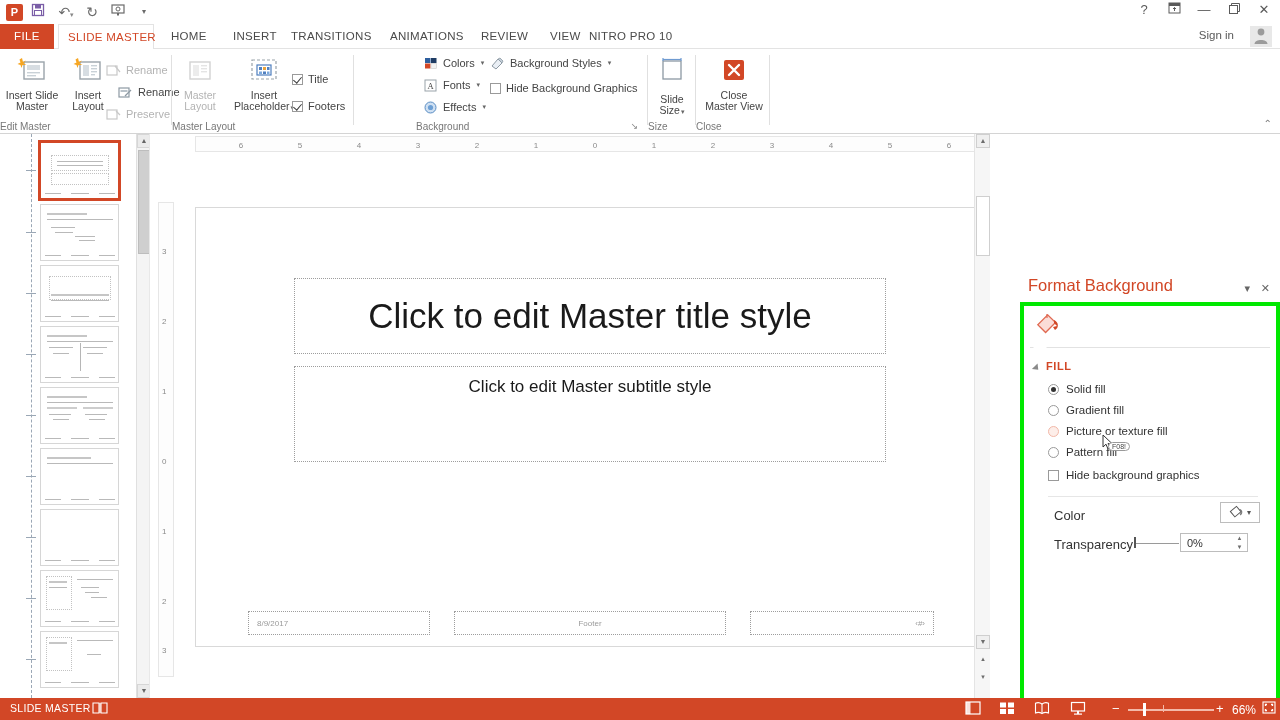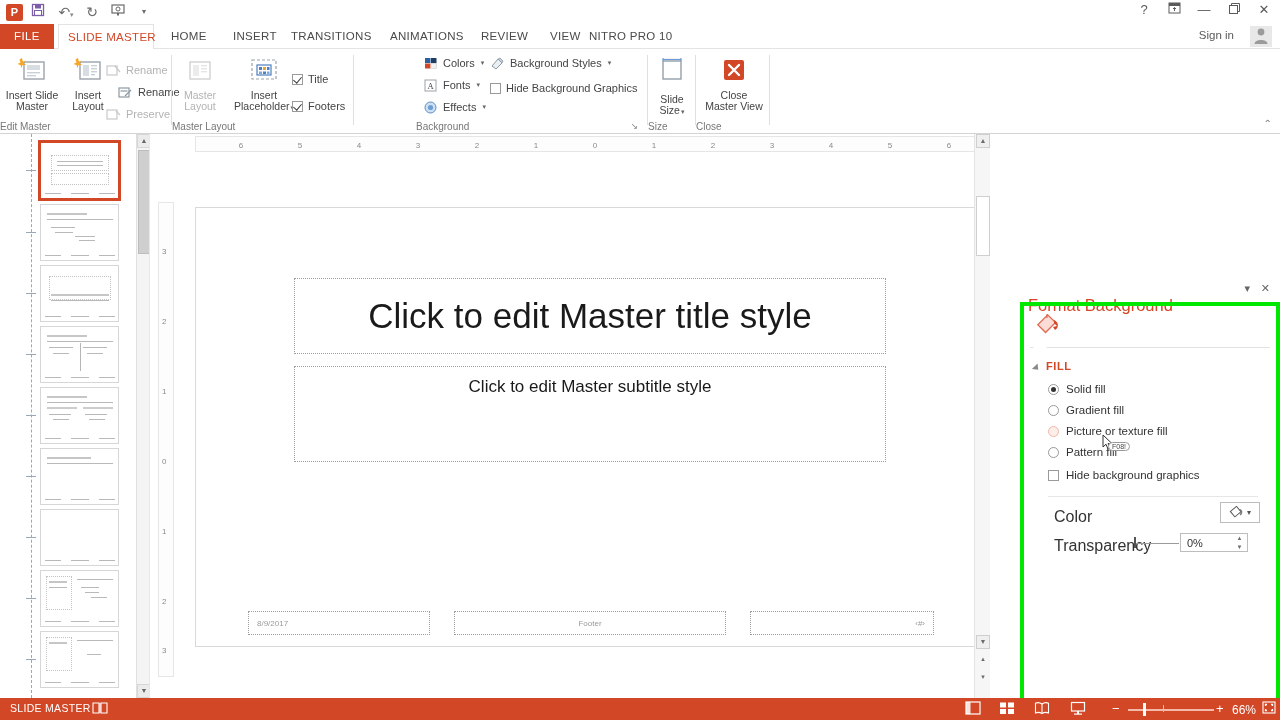--- a/index.html
+++ b/index.html
@@ -160,39 +160,39 @@
   .vs-btn { position: absolute; left: 1px; width: 14px; height: 14px; background: #efefef; border: 1px solid #cfcfcf;
             color: #6d6d6d; font-size: 7px; line-height: 12px; text-align: center; }
   .vs-thumb { position: absolute; left: 1px; width: 14px; background: #fff; border: 1px solid #cfcfcf; }
 
   
   .fbpane { position: absolute; left: 1020px; top: 134px; width: 260px; height: 564px; background: #fff; }
   .fb-highlight {
     position: absolute; left: 0px; top: 34px; width: 260px; height: 520px;
     border: 4px solid #00e800; pointer-events: none;
   }
-  .fb-title { position: absolute; left: 8px; top: 28px; font-size: 16.5px; color: #d24726; text-align: right; }
+  .fb-title { position: absolute; left: 8px; top: 8px; font-size: 16.5px; color: #d24726; text-align: right; }
   .fb-ctl { position: absolute; top: 14px; font-size: 11px; color: #666; }
   .fb-icons-row { position: absolute; left: 10px; top: 42px; width: 240px; height: 38px; border-bottom: 1px solid #e2e2e2; }
   .fb-notch { position: absolute; left: 12px; top: 73px; width: 0; height: 0;
               border-left: 8px solid transparent; border-right: 8px solid transparent; border-bottom: 8px solid #fff; }
   .fb-section { position: absolute; left: 14px; top: 92px; font-size: 11px; color: #d24726; letter-spacing: .6px; font-weight: bold; }
   .fb-tri { position: absolute; left: 14px; top: 96px; width: 0; height: 0;
             border-left: 5px solid #8a8a8a; border-top: 4px solid transparent; border-bottom: 4px solid transparent;
             transform: rotate(45deg); }
   .radio-row { position: absolute; left: 28px; display: flex; align-items: center; gap: 7px; font-size: 11.5px; color: #333; }
   .radio {
     width: 11px; height: 11px; border: 1px solid #9a9a9a; border-radius: 50%;
     background: #fff; position: relative; flex: none;
   }
   .radio.on:after { content:""; position:absolute; left:2px; top:2px; width:5px; height:5px; border-radius:50%; background:#333; }
   .radio.hover { border-color: #f2b8a8; background: #fdeee9; }
   .chk-row { position: absolute; left: 28px; display: flex; align-items: center; gap: 7px; font-size: 11.5px; color: #333; }
   .fb-div { position: absolute; left: 28px; width: 210px; height: 1px; background: #e6e6e6; }
-  .fb-lbl { position: absolute; font-size: 16px; color: #333; }
+  .fb-lbl { position: absolute; font-size: 13px; color: #333; }
   .colorbtn {
     position: absolute; width: 40px; height: 21px; border: 1px solid #bdbdbd; background: #fff;
     display: flex; align-items: center; justify-content: center; gap: 3px; font-size: 10px; color: #555;
   }
   .sliderline { position: absolute; height: 1px; background: #9a9a9a; }
   .sliderhandle { position: absolute; width: 2px; height: 11px; background: #555; }
   .spin {
     position: absolute; width: 68px; height: 19px; border: 1px solid #bdbdbd; background: #fff;
     font-size: 11px; color: #333; display: flex; align-items: center; padding-left: 6px;
   }

